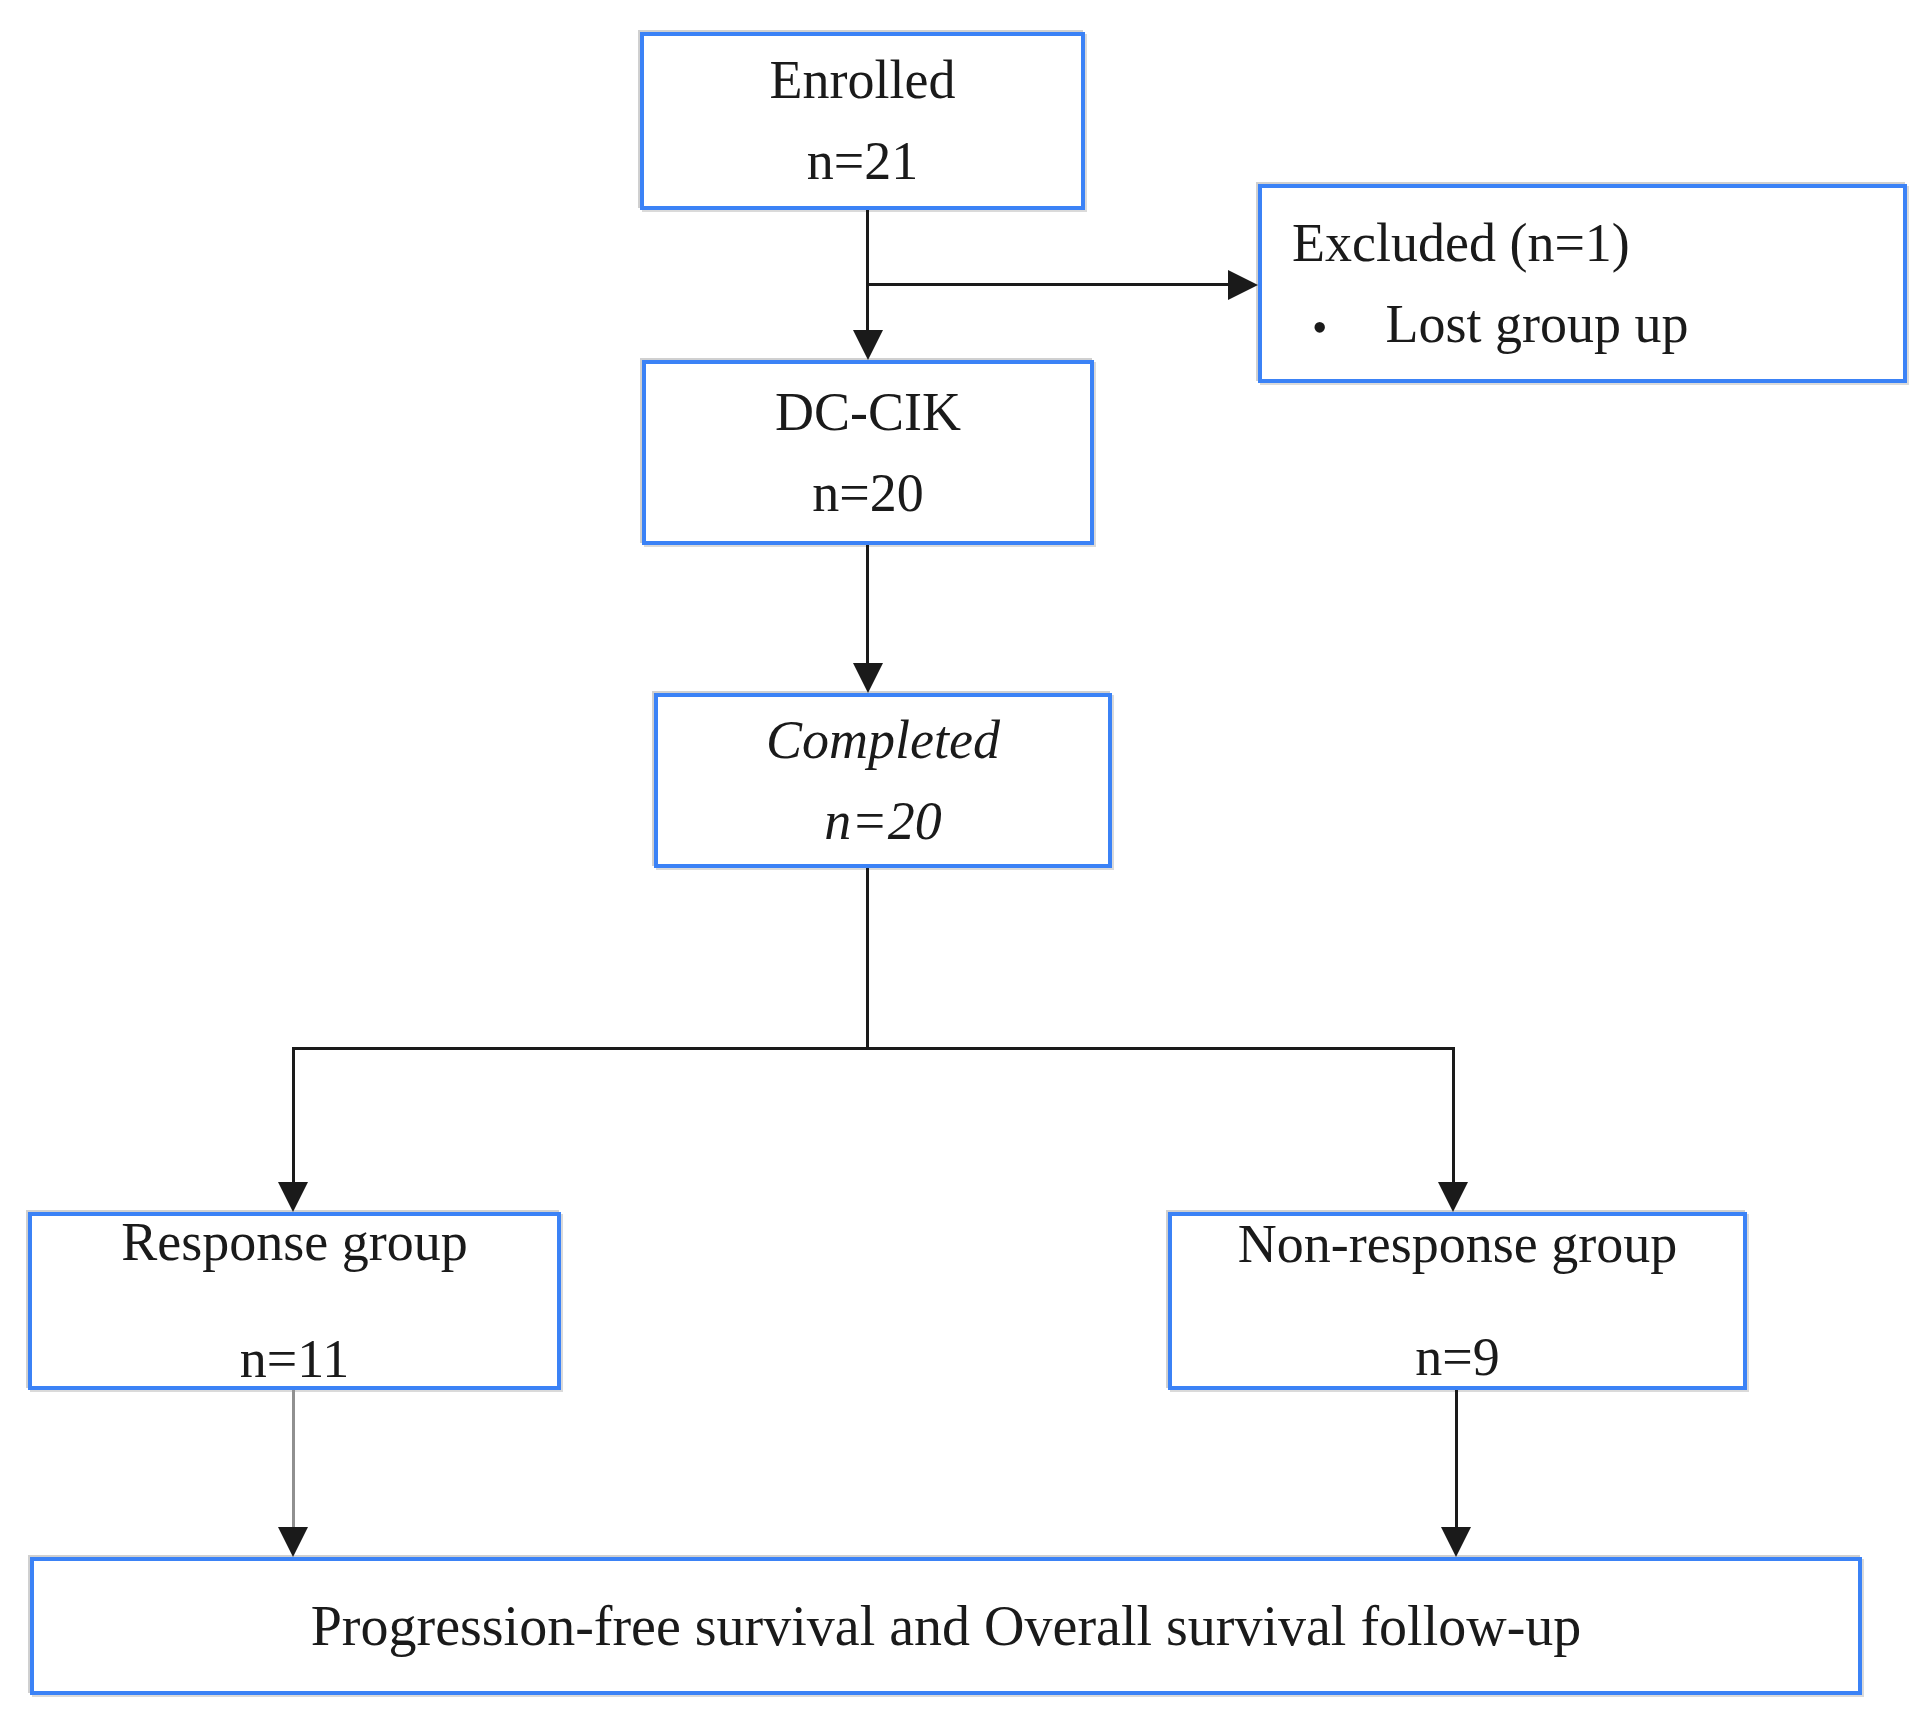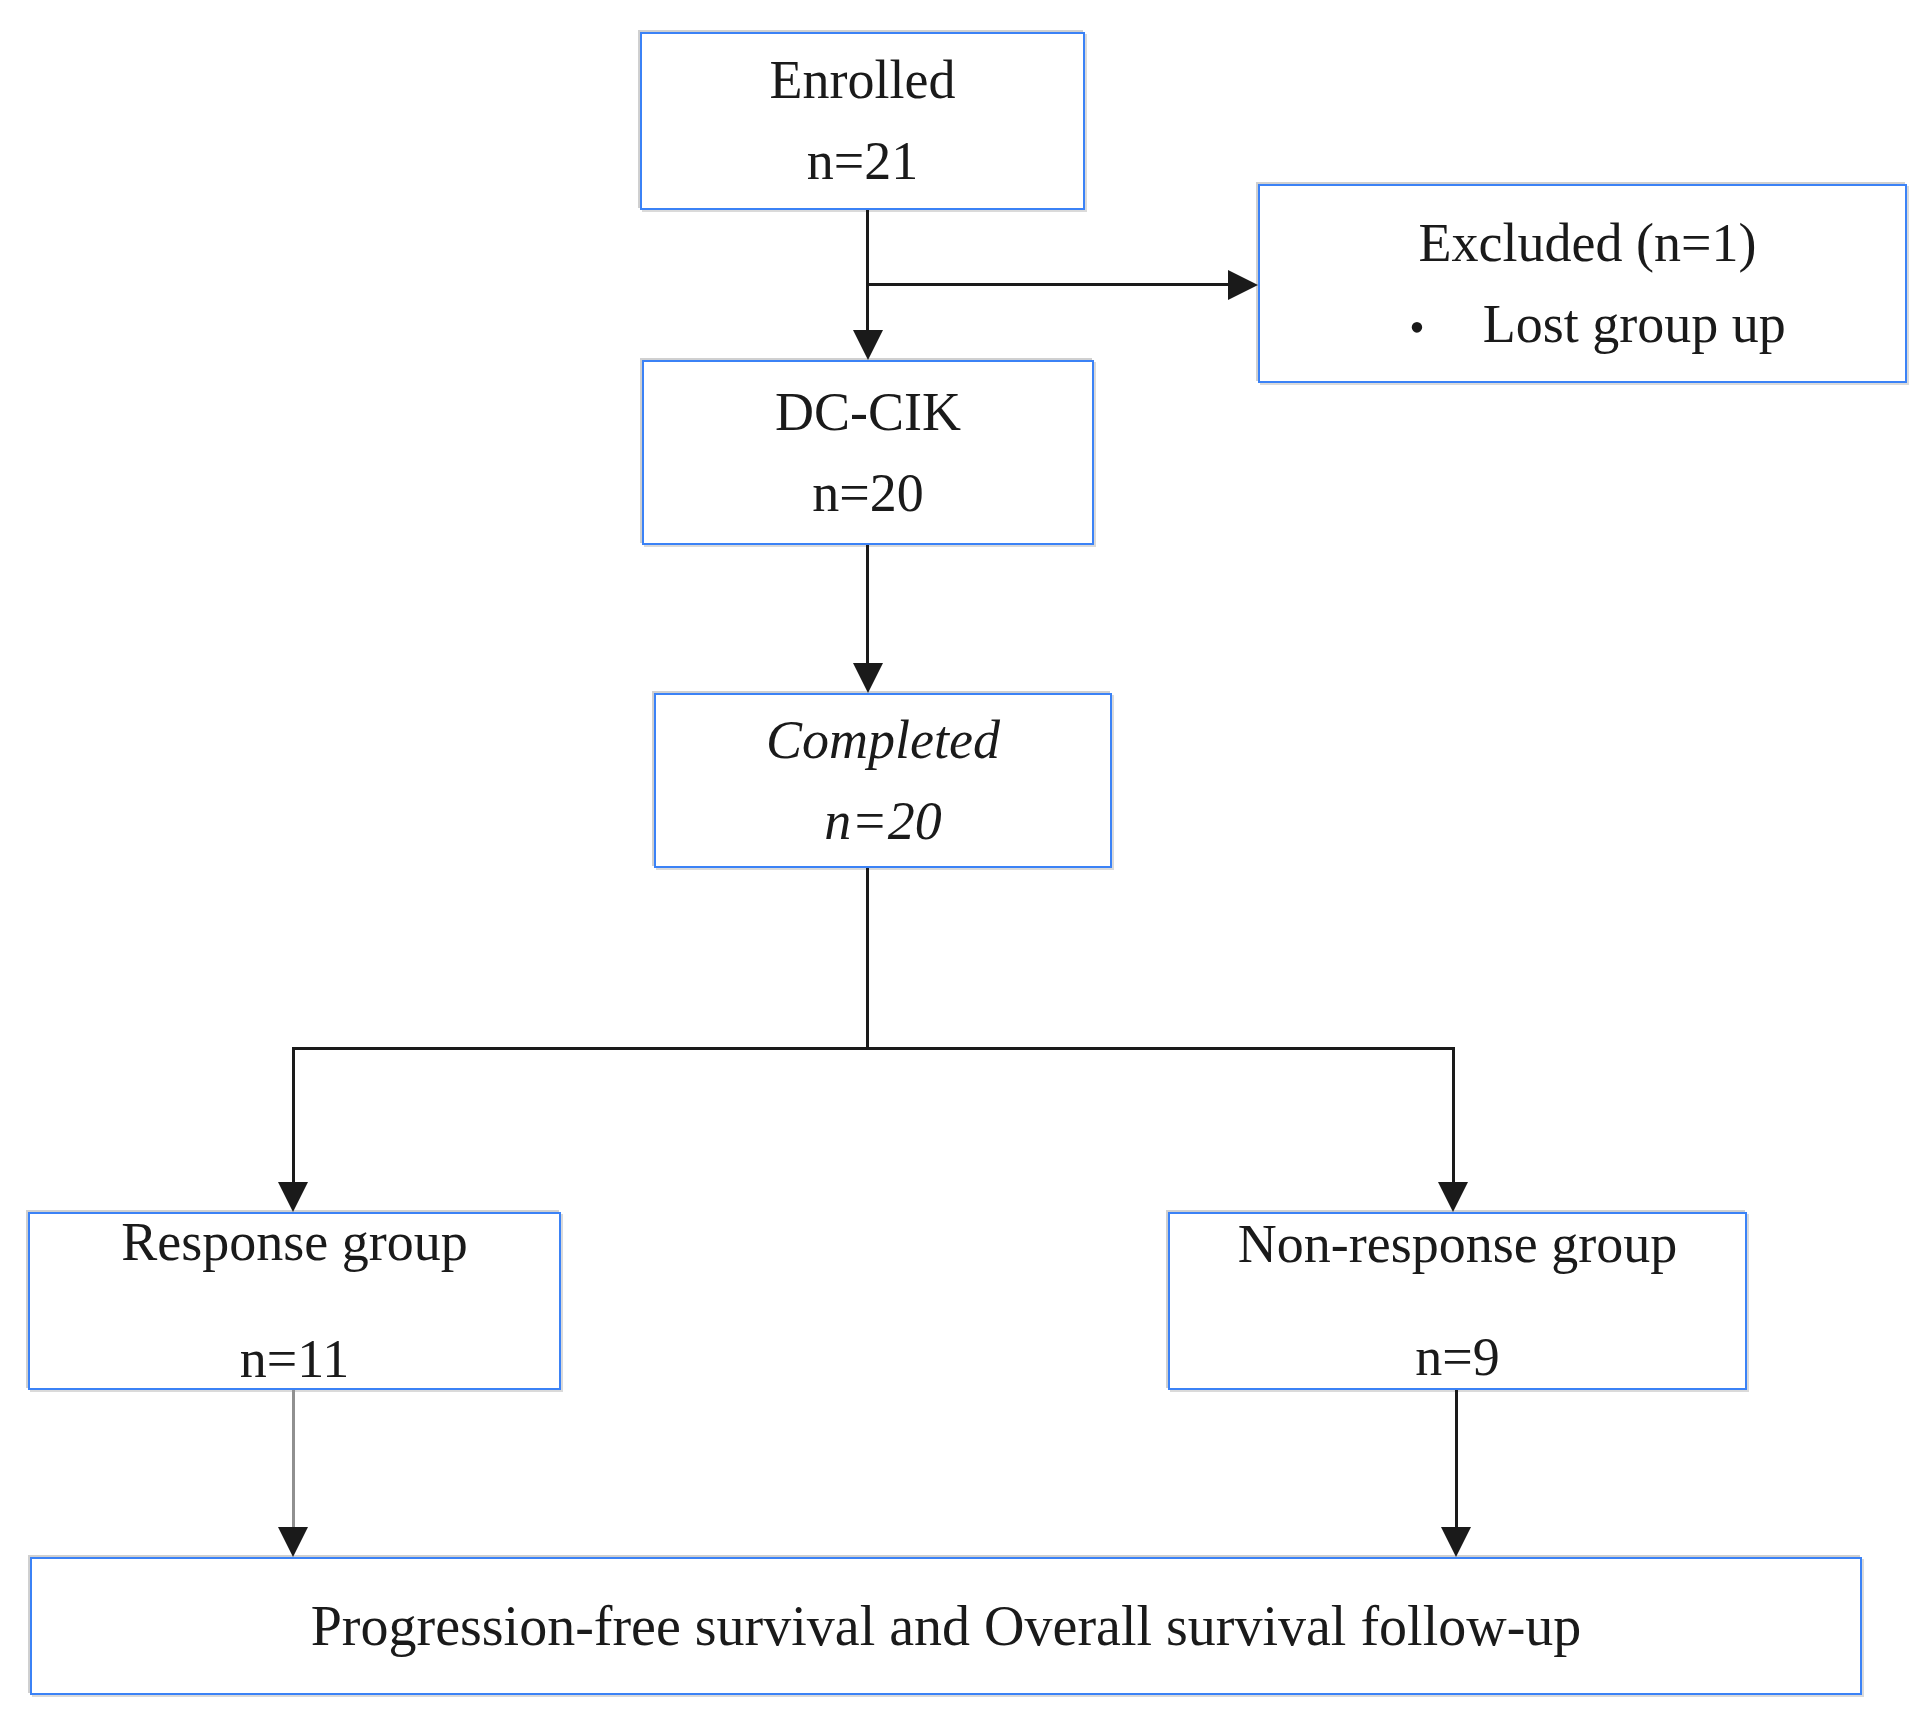--- a/index.html
+++ b/index.html
@@ -11,38 +11,38 @@
     position: relative;
     width: 1931px;
     height: 1721px;
     background: #ffffff;
     font-family: "Liberation Serif", "DejaVu Serif", serif;
     color: #1a1a1a;
     overflow: hidden;
   }
   .node {
     position: absolute;
-    border: 2px solid #3b82f6;
+    border: 4px solid #3b82f6;
     background: #ffffff;
     box-sizing: border-box;
     display: flex;
     flex-direction: column;
     align-items: center;
     justify-content: center;
     text-align: center;
     font-size: 54px;
     line-height: 1.5;
     box-shadow: -2px -2px 0 rgba(150,150,150,0.45), 2px 2px 0 rgba(150,150,150,0.35);
   }
   .node .line { white-space: nowrap; }
 
   
   .n-enrolled    { left: 640px;  top: 32px;   width: 445px;  height: 178px; }
   .n-excluded    { left: 1258px; top: 184px;  width: 649px;  height: 199px;
-                   align-items: center; text-align: left;
+                   align-items: flex-start; text-align: left;
                    padding: 10px 20px 10px 30px; }
   .n-dccik       { left: 642px;  top: 360px;  width: 452px;  height: 185px; }
   .n-completed   { left: 654px;  top: 693px;  width: 458px;  height: 175px; font-style: italic; }
   .n-response    { left: 28px;   top: 1212px; width: 533px;  height: 178px; gap: 36px; }
   .n-nonresponse { left: 1168px; top: 1212px; width: 579px;  height: 178px; gap: 32px; }
   .n-followup    { left: 30px;   top: 1557px; width: 1832px; height: 138px;
                    font-size: 56px; }
 
   .bullet-row {
     display: flex;

